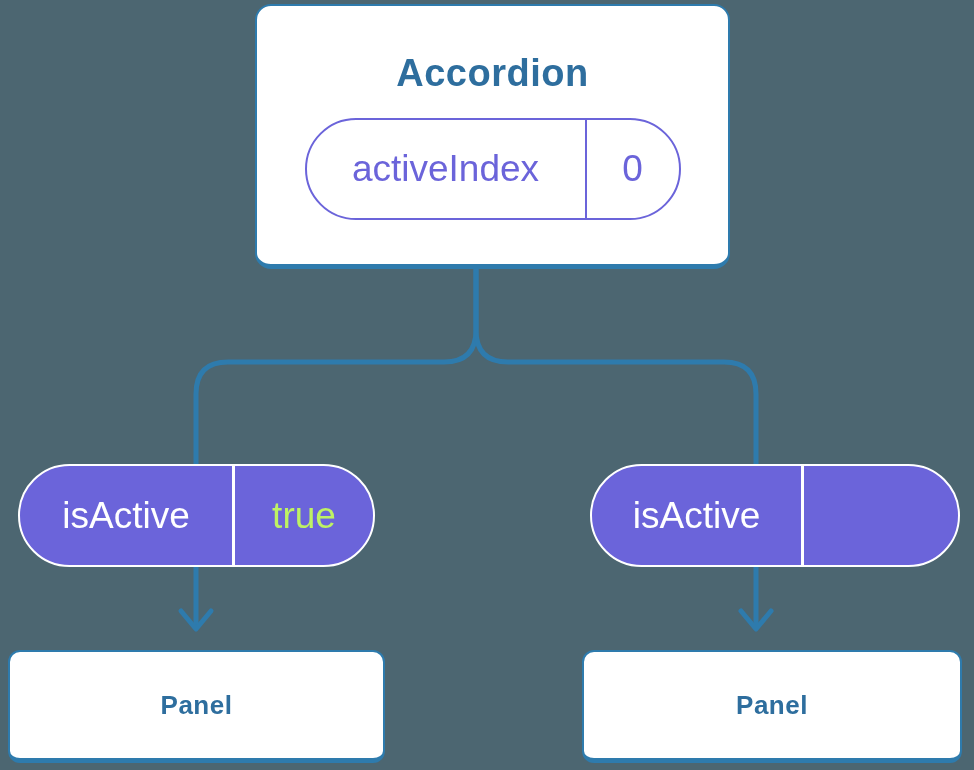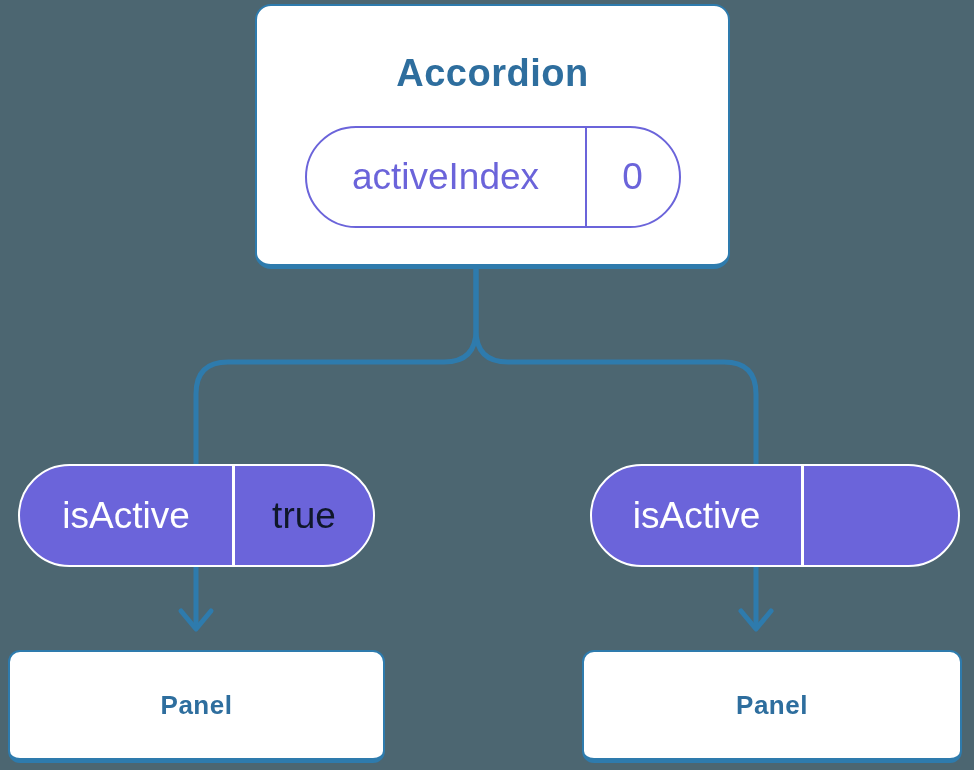--- a/index.html
+++ b/index.html
@@ -45,21 +45,21 @@
   }
   .root-title {
     color: var(--heading-blue, #2E6E9E);
     font-size: 38px;
     font-weight: bold;
     line-height: 1;
     letter-spacing: 0.5px;
   }
   .state-pill {
     box-sizing: border-box;
-    margin-top: 34px;
+    margin-top: 26px;
     width: 376px; height: 102px;
     border: 2px solid var(--purple, #6B64DA);
     border-radius: 51px;
     background: var(--card-white, #FFFFFF);
     display: flex;
     align-items: stretch;
     overflow: hidden;
   }
   .state-pill .pill-name {
     flex: 1;
@@ -102,21 +102,21 @@
   }
   .prop-pill .pill-divider {
     width: 3px;
     background: #FFFFFF;
   }
   .prop-pill .pill-value {
     flex: 1;
     display: flex;
     align-items: center;
     justify-content: center;
-    color: #0f172a;
+    color: #bef264;
     font-size: 37px;
   }
   .prop-pill-left { left: 18px; top: 464px; width: 357px; }
   .prop-pill-left .pill-name { width: 212px; }
   .prop-pill-right { left: 590px; top: 464px; width: 370px; }
   .prop-pill-right .pill-name { width: 209px; }
   .panel-card {
     top: 650px;
     height: 113px;
     border-radius: 12px;

